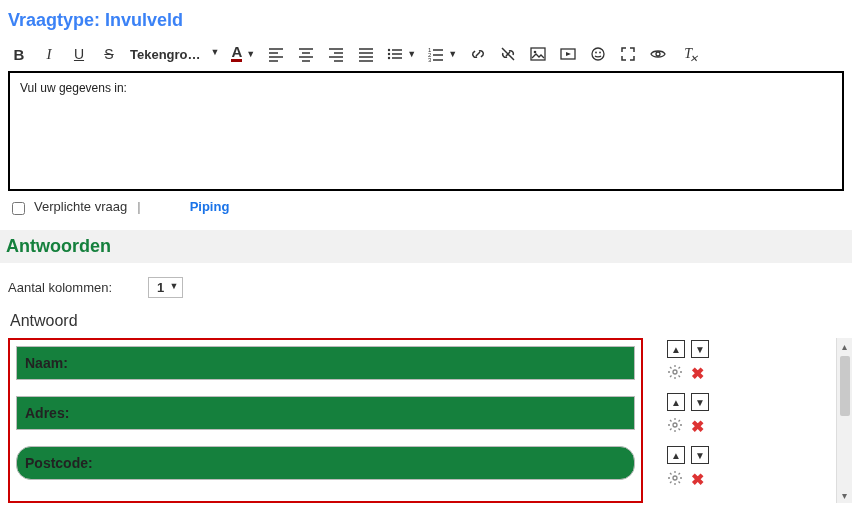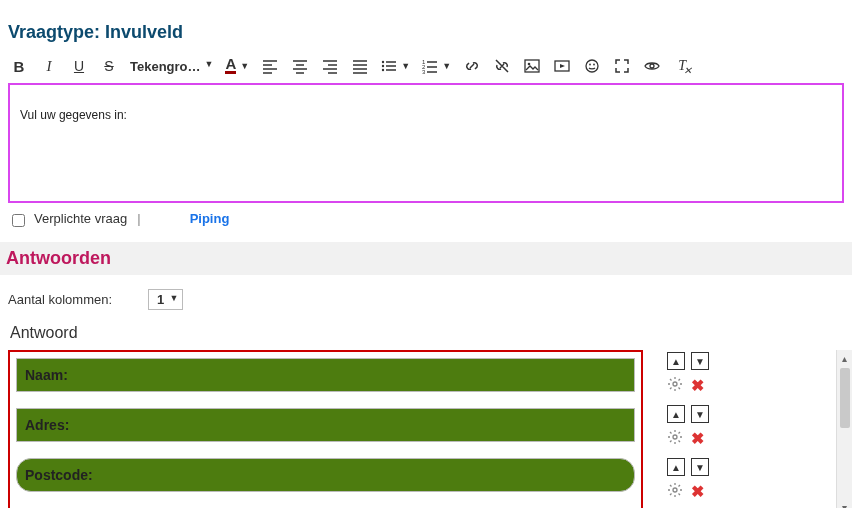--- a/index.html
+++ b/index.html
@@ -8,22 +8,22 @@
     font-family: Arial, Helvetica, sans-serif;
     font-size: 13px;
     color: #333;
     background: #fff;
     width: 852px;
   }
   .page { padding: 6px 8px; }
   h2.section-title {
     font-size: 18px;
     font-weight: bold;
-    margin: 16px 0 10px 0;
-    color: #0c4a6e;
+    margin: 4px 0 10px 0;
+    color: #3b82f6;
   }
   .toolbar {
     display: flex;
     align-items: center;
     gap: 12px;
     padding: 4px 2px 8px 2px;
     flex-wrap: wrap;
   }
   .tb-btn {
     display: inline-flex;
@@ -34,41 +34,41 @@
     cursor: pointer;
     color: #333;
   }
   .tb-btn svg { width: 16px; height: 16px; }
   .font-size-select {
     display: inline-flex;
     align-items: flex-start;
     font-weight: bold;
     font-size: 13px;
     cursor: pointer;
-    gap: 4px;
+    gap: 10px;
   }
   .font-size-select .caret { font-size: 9px; color:#333; }
   .font-color {
     display: inline-flex;
     align-items: center;
     gap: 4px;
     cursor: pointer;
   }
   .font-color .A {
     font-weight: bold;
     font-size: 15px;
     border-bottom: 3px solid #900;
     line-height: 12px;
     padding-bottom: 1px;
   }
   .font-color .caret { font-size: 9px; color:#333; }
   .editor-area {
-    border: 2px solid #d946ef;
+    border: 2px solid #000000;
     min-height: 120px;
-    padding: 23px 10px;
+    padding: 8px 10px;
     font-size: 12px;
     color: #222;
     background:#fff;
   }
   .below-editor {
     display: flex;
     align-items: flex-start;
     gap: 6px;
     padding: 8px 0 12px 0;
     font-size: 13px;
@@ -76,21 +76,21 @@
   .below-editor input[type=checkbox]{
     width:13px;height:13px;
   }
   .sep-pipe { color:#888; margin: 0 4px;}
   .link { color:#1a73e8; cursor:pointer; font-weight:bold;margin-left:39px;}
   .answers-bar {
     background:#f1f1f1;
     padding:6px 6px;
     margin: 0 -8px 10px -8px;
   }
-  .answers-bar h2 { margin:0; font-size:18px; font-weight:bold; color:#be185d;}
+  .answers-bar h2 { margin:0; font-size:18px; font-weight:bold; color:#15803d;}
   .cols-row {
     display:flex;
     align-items:center;
     gap: 36px;
     padding: 4px 0 10px 0;
     font-size:13px;
   }
   .select-wrap {
     border:1px solid #bbb;
     background:#fff;
@@ -115,21 +115,21 @@
     gap: 24px;
   }
   .answers-left {
     border:2px solid #c00;
     padding:6px 6px;
     flex: 0 0 635px;
   }
   .answer-input {
     width:100%;
     border:1px solid #bbb;
-    background:#4d7c0f;
+    background:#15803d;
     padding:8px 8px;
     font-size:14px;
     font-weight:bold;
     color:#222;
     margin-bottom:16px;
     outline:none;
   }
   .answer-input:last-child{margin-bottom:15px;border-radius:15px;}
   .answers-right {
     flex:1;

